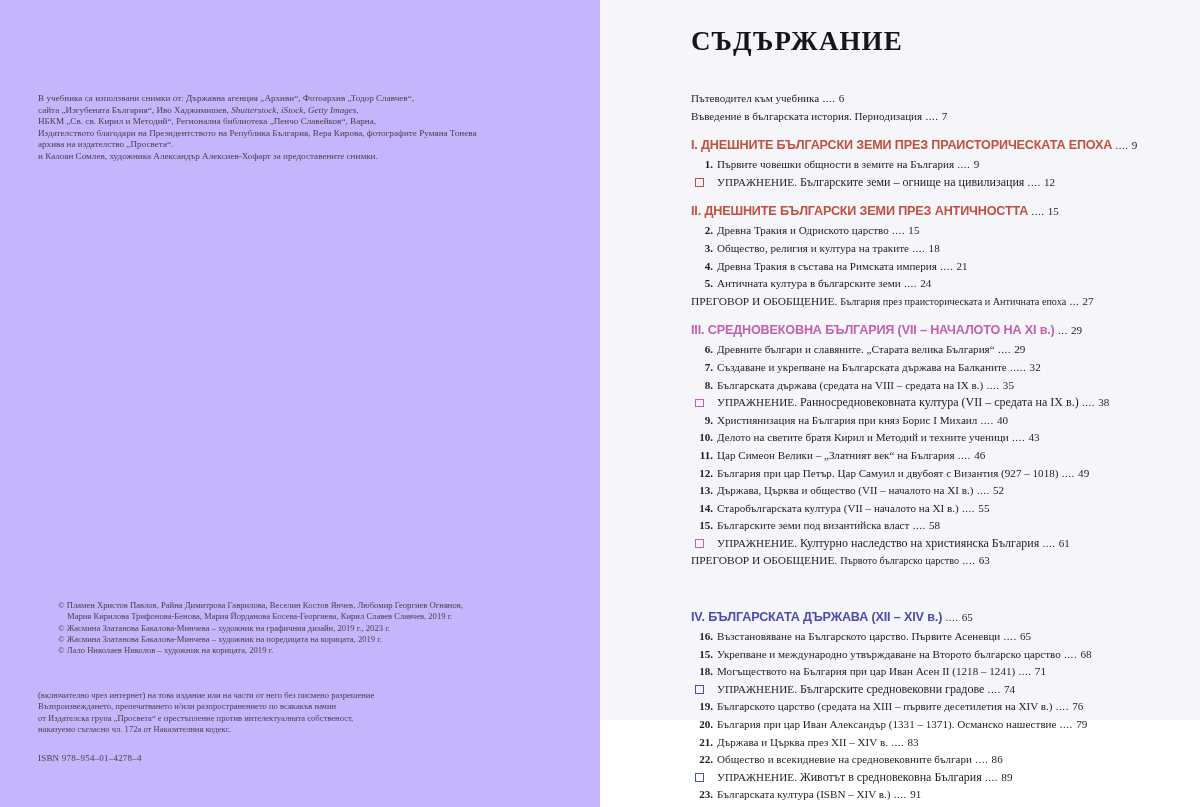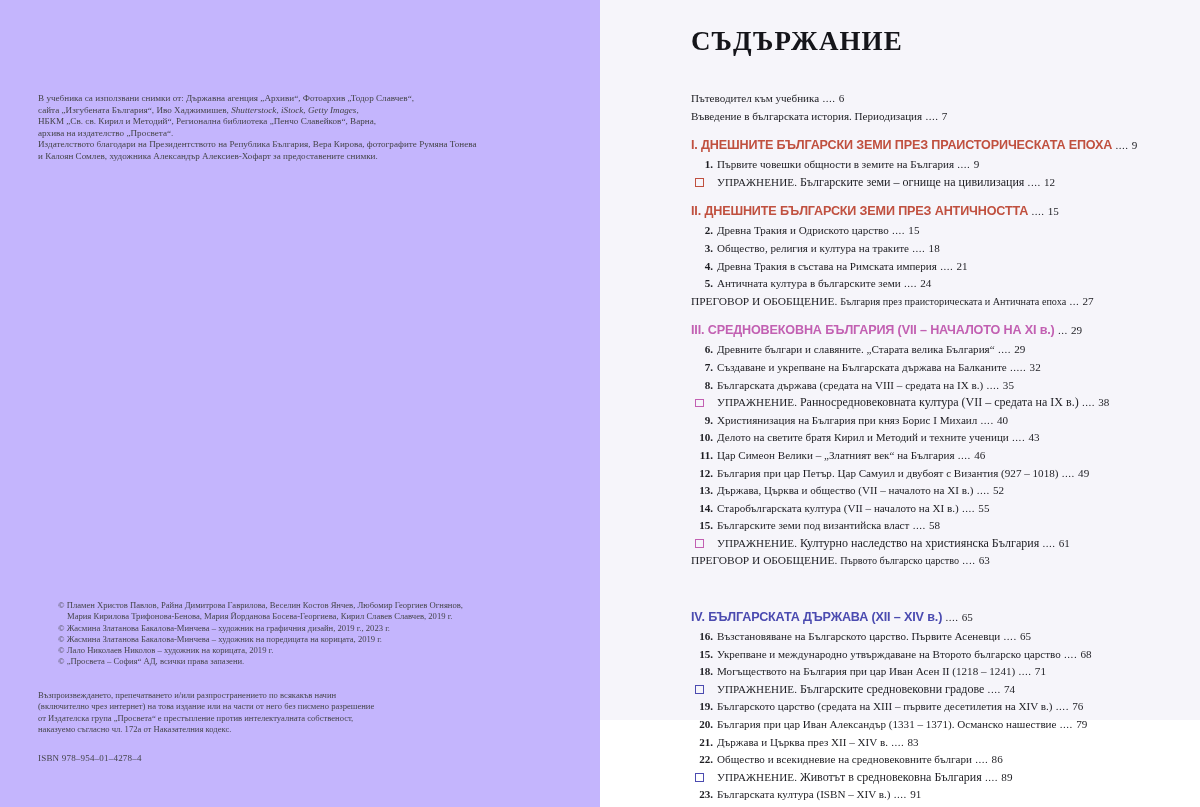--- a/index.html
+++ b/index.html
@@ -178,37 +178,36 @@
 <body>
 
 <div class="spread">
 
   <div class="page-left">
 
     <div class="credits-block">
         <div class="credits-line">В учебника са използвани снимки от: Държавна агенция „Архиви“, Фотоархив „Тодор Славчев“,</div>
         <div class="credits-line">сайта „Изгубената България“, Иво Хаджимишев, <i>Shutterstock</i>, <i>iStock</i>, <i>Getty Images</i>,</div>
         <div class="credits-line">НБКМ „Св. св. Кирил и Методий“, Регионална библиотека „Пенчо Славейков“, Варна,</div>
+        <div class="credits-line">Издателството благодари на Президентството на Република България, Вера Кирова, фотографите Румяна Тонева</div>
         <div class="credits-line">архива на издателство „Просвета“.</div>
-        <div class="credits-line">Издателството благодари на Президентството на Република България, Вера Кирова, фотографите Румяна Тонева</div>
         <div class="credits-line">и Калоян Сомлев, художника Александър Алексиев-Хофарт за предоставените снимки.</div>
       </div>
 
     <div class="copyright-block">
         <div class="cr-line">© Пламен Христов Павлов, Райна Димитрова Гаврилова, Веселин Костов Янчев, Любомир Георгиев Огнянов,</div>
         <div class="cr-line indent">Мария Кирилова Трифонова-Бенова, Мария Йорданова Босева-Георгиева, Кирил Славев Славчев, 2019 г.</div>
         <div class="cr-line">© Жасмина Златанова Бакалова-Минчева – художник на графичния дизайн, 2019 г., 2023 г.</div>
         <div class="cr-line">© Жасмина Златанова Бакалова-Минчева – художник на поредицата на корицата, 2019 г.</div>
         <div class="cr-line">© Лало Николаев Николов – художник на корицата, 2019 г.</div>
-        <div class="cr-line">© „Просвета – София“ АД, всички права запазени.</div>
       </div>
 
     <div class="notice-block">
+        <div class="notice-line">(включително чрез интернет) на това издание или на части от него без писмено разрешение</div>
         <div class="notice-line">Възпроизвеждането, препечатването и/или разпространението по всякакъв начин</div>
-        <div class="notice-line">(включително чрез интернет) на това издание или на части от него без писмено разрешение</div>
         <div class="notice-line">от Издателска група „Просвета“ е престъпление против интелектуалната собственост,</div>
         <div class="notice-line">наказуемо съгласно чл. 172а от Наказателния кодекс.</div>
       </div>
 
     <div class="isbn">ISBN 978–954–01–4278–4</div>
   </div>
 
   <div class="page-right">
     <div class="toc-title">СЪДЪРЖАНИЕ</div>
     <div class="toc-body">

